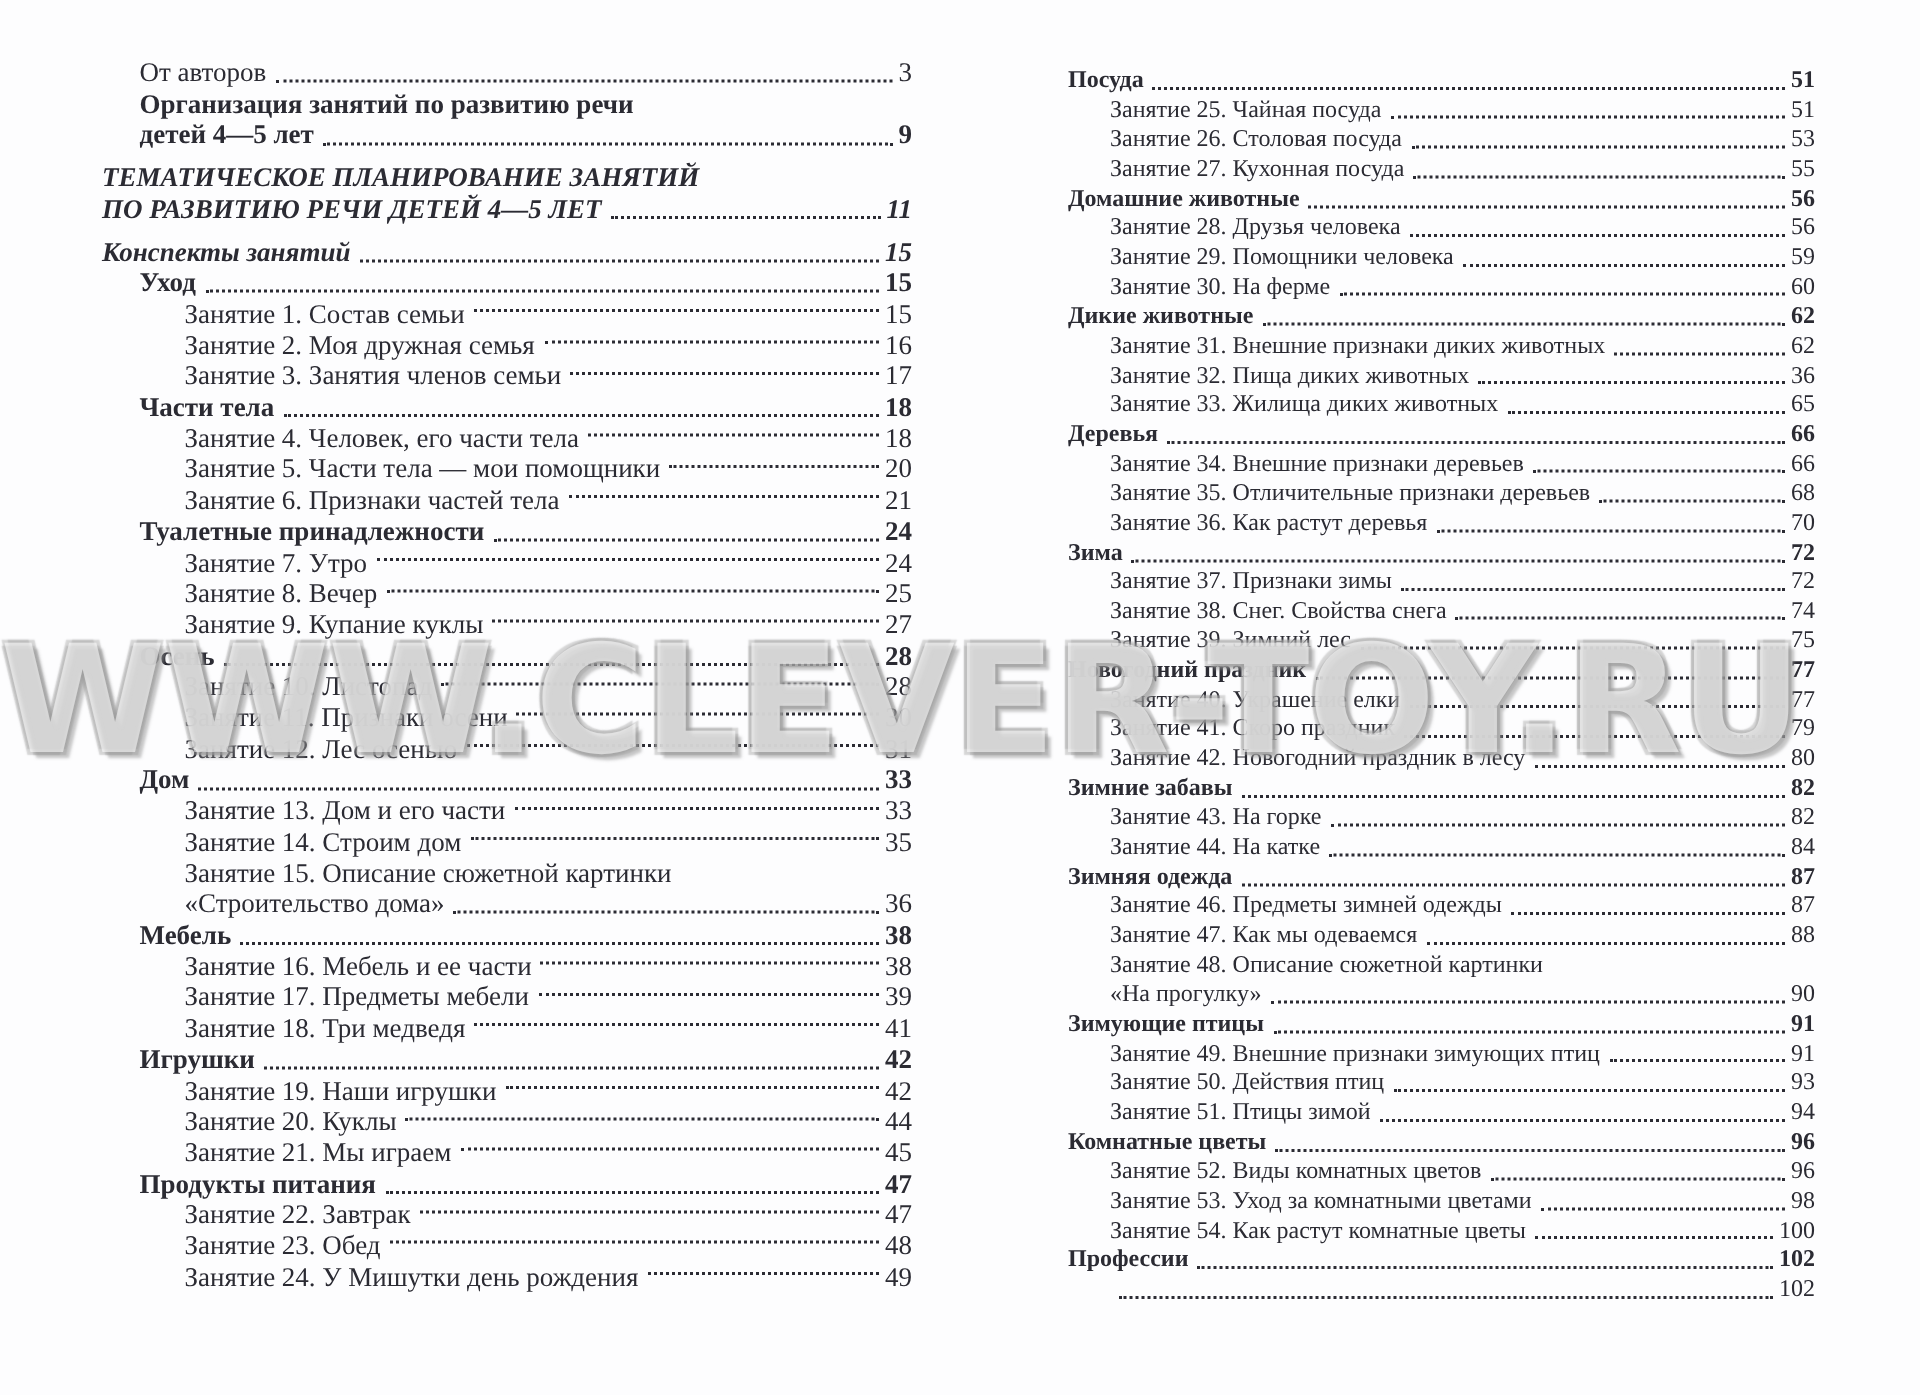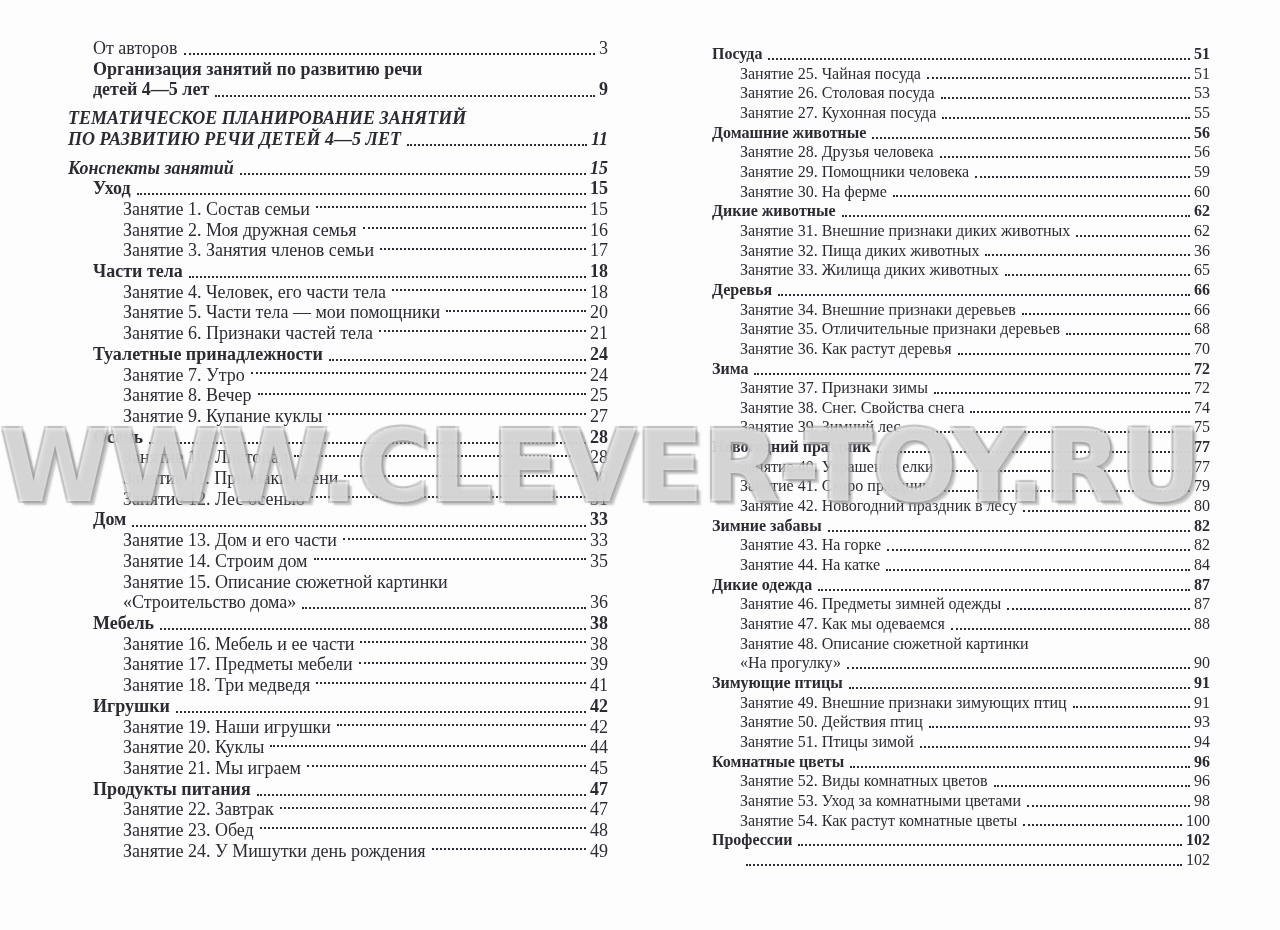--- a/index.html
+++ b/index.html
@@ -391,21 +391,21 @@
           <span class="txt">Занятие 43. На горке</span>
           <span class="lead"></span>
           <span class="pg">82</span>
         </div>
         <div class="entry ind1 single">
           <span class="txt">Занятие 44. На катке</span>
           <span class="lead"></span>
           <span class="pg">84</span>
         </div>
         <div class="entry ind0 bold single">
-          <span class="txt">Дикие одежда</span>
+          <span class="txt">Зимняя одежда</span>
           <span class="lead"></span>
           <span class="pg">87</span>
         </div>
         <div class="entry ind1 single">
           <span class="txt">Занятие 46. Предметы зимней одежды</span>
           <span class="lead"></span>
           <span class="pg">87</span>
         </div>
         <div class="entry ind1 single">
           <span class="txt">Занятие 47. Как мы одеваемся</span>

